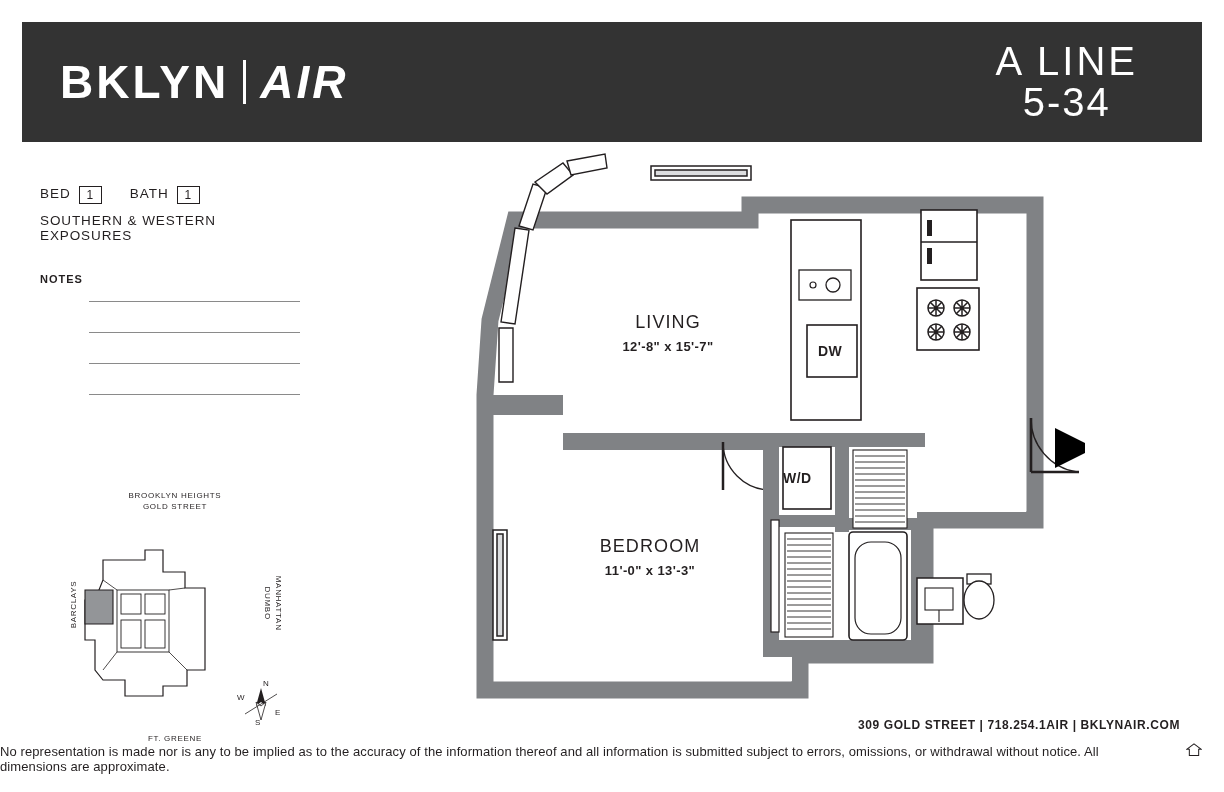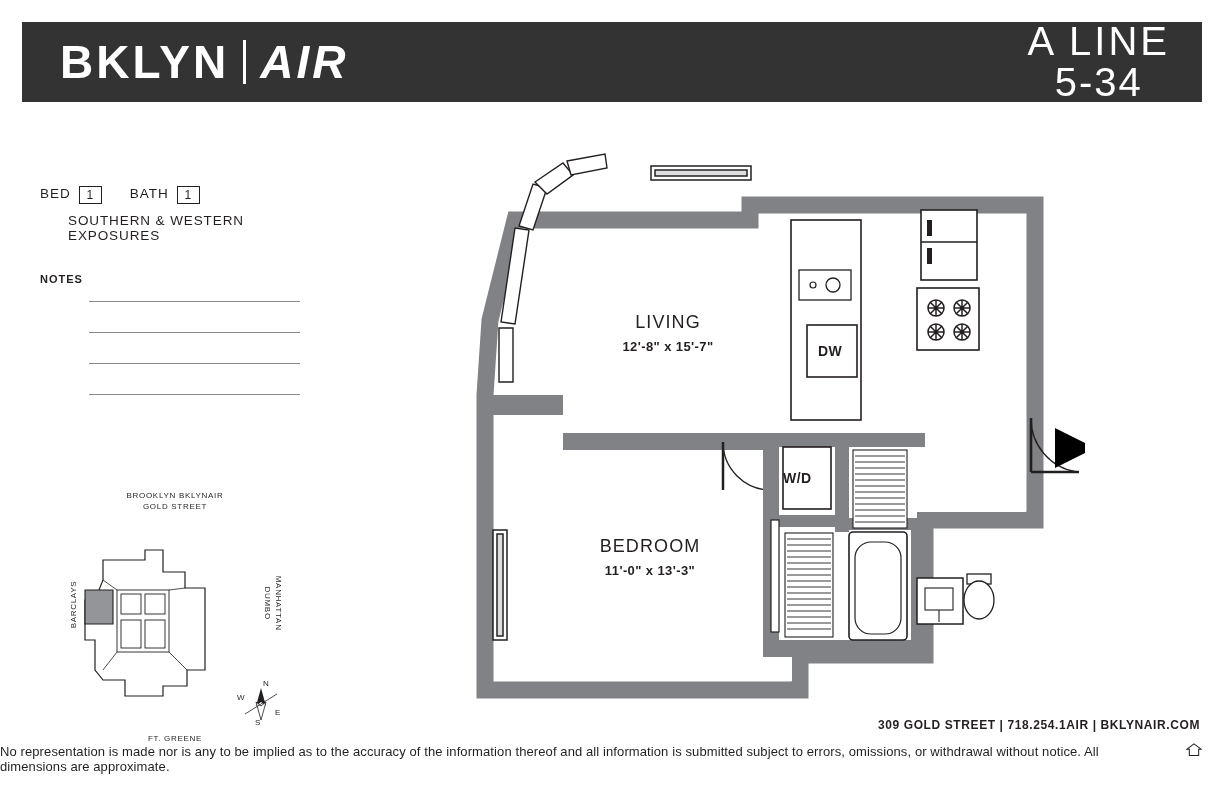--- a/index.html
+++ b/index.html
@@ -15,28 +15,28 @@
     position: relative;
     overflow: hidden;
   }
 
   
   .header {
     position: absolute;
     left: 22px;
     top: 22px;
     width: 1180px;
-    height: 80px;
+    height: 120px;
     background: #333333;
     color: #ffffff;
     display: flex;
     align-items: center;
     justify-content: space-between;
     box-sizing: border-box;
-    padding: 0 32px 0 38px;
+    padding: 0 64px 0 38px;
   }
   .logo {
     display: flex;
     align-items: center;
     font-size: 46px;
     letter-spacing: 2px;
     font-weight: 700;
     line-height: 1;
   }
   .logo .bklyn {
@@ -93,21 +93,20 @@
     height: 16px;
     line-height: 16px;
     text-align: center;
     padding: 0 3px;
     font-size: 12px;
   }
   .exposures {
     margin-top: 9px;
     font-size: 13.5px;
     letter-spacing: 0.9px;
-    margin-left: 28px;
   }
   .notes {
     margin-top: 28px;
     display: flex;
     align-items: flex-start;
     gap: 6px;
     font-weight: bold;
   }
   .notes-label {
     font-size: 11px;
@@ -199,21 +198,21 @@
 
   
   .footer {
     position: absolute;
     left: 0;
     top: 718px;
     width: 1224px;
   }
   .footer-addr {
     position: absolute;
-    right: 24px;
+    right: 44px;
     top: 0;
     font-size: 12px;
     font-weight: 700;
     letter-spacing: 0.6px;
   }
   .footer-disc {
     position: absolute;
     right: 56px;
     top: 26px;
     font-size: 13px;
@@ -257,21 +256,21 @@
     <div class="note-lines">
       <div class="note-line"></div>
       <div class="note-line"></div>
       <div class="note-line"></div>
       <div class="note-line"></div>
     </div>
   </div>
 </div>
 
 <div class="keymap">
-  <div class="km-label km-top" style="white-space:pre-line">BROOKLYN BKLYNAIR
+  <div class="km-label km-top" style="white-space:pre-line">BROOKLYN HEIGHTS
 GOLD STREET</div>
   <div class="km-label km-bottom">FT. GREENE</div>
   <div class="km-label km-left">BARCLAYS</div>
   <div class="km-label km-right" style="white-space:pre-line">MANHATTAN
 DUMBO</div>
 
   <svg width="200" height="200" viewBox="0 0 200 200" style="position:absolute;left:10px;top:30px;">
     <g fill="#ffffff" stroke="#231f20" stroke-width="1.2">
       <path d="M48,60 L48,40 L90,40 L90,30 L108,30 L108,52 L130,52 L130,68 L150,68 L150,150 L132,150 L132,166 L108,166 L108,176 L70,176 L70,160 L48,160 L40,150 L40,120 L30,120 L30,80 L40,80 Z"></path>
     </g>

